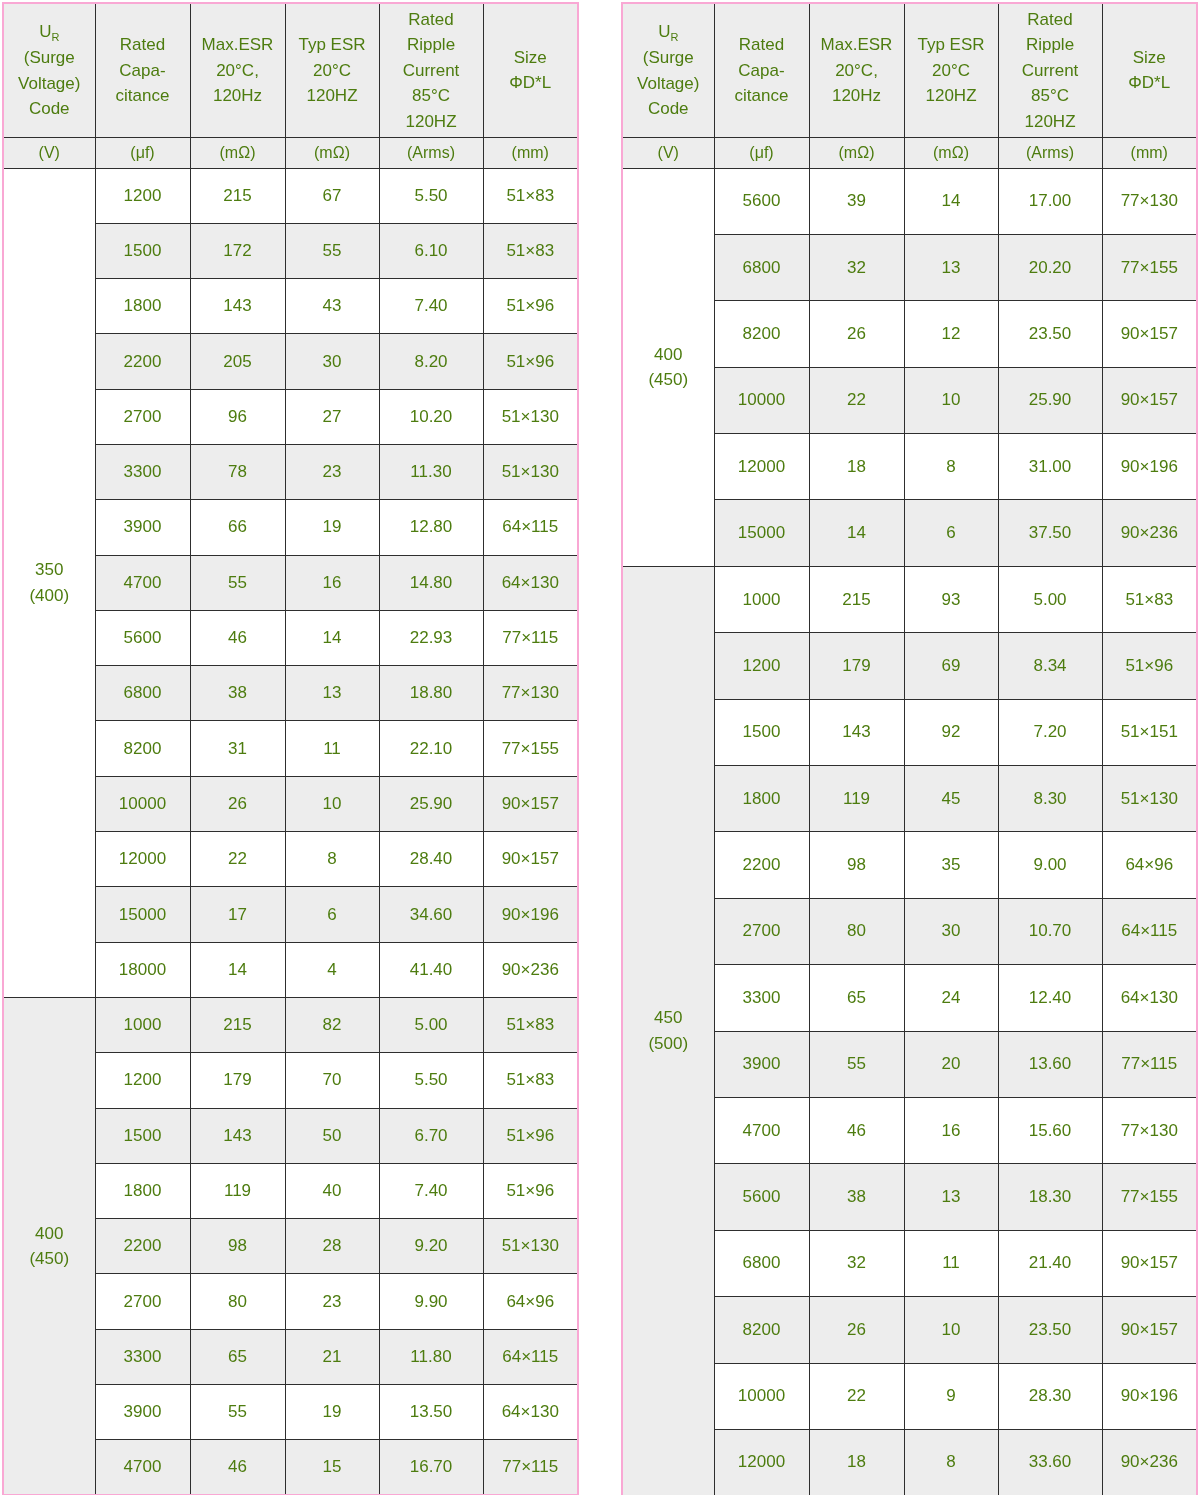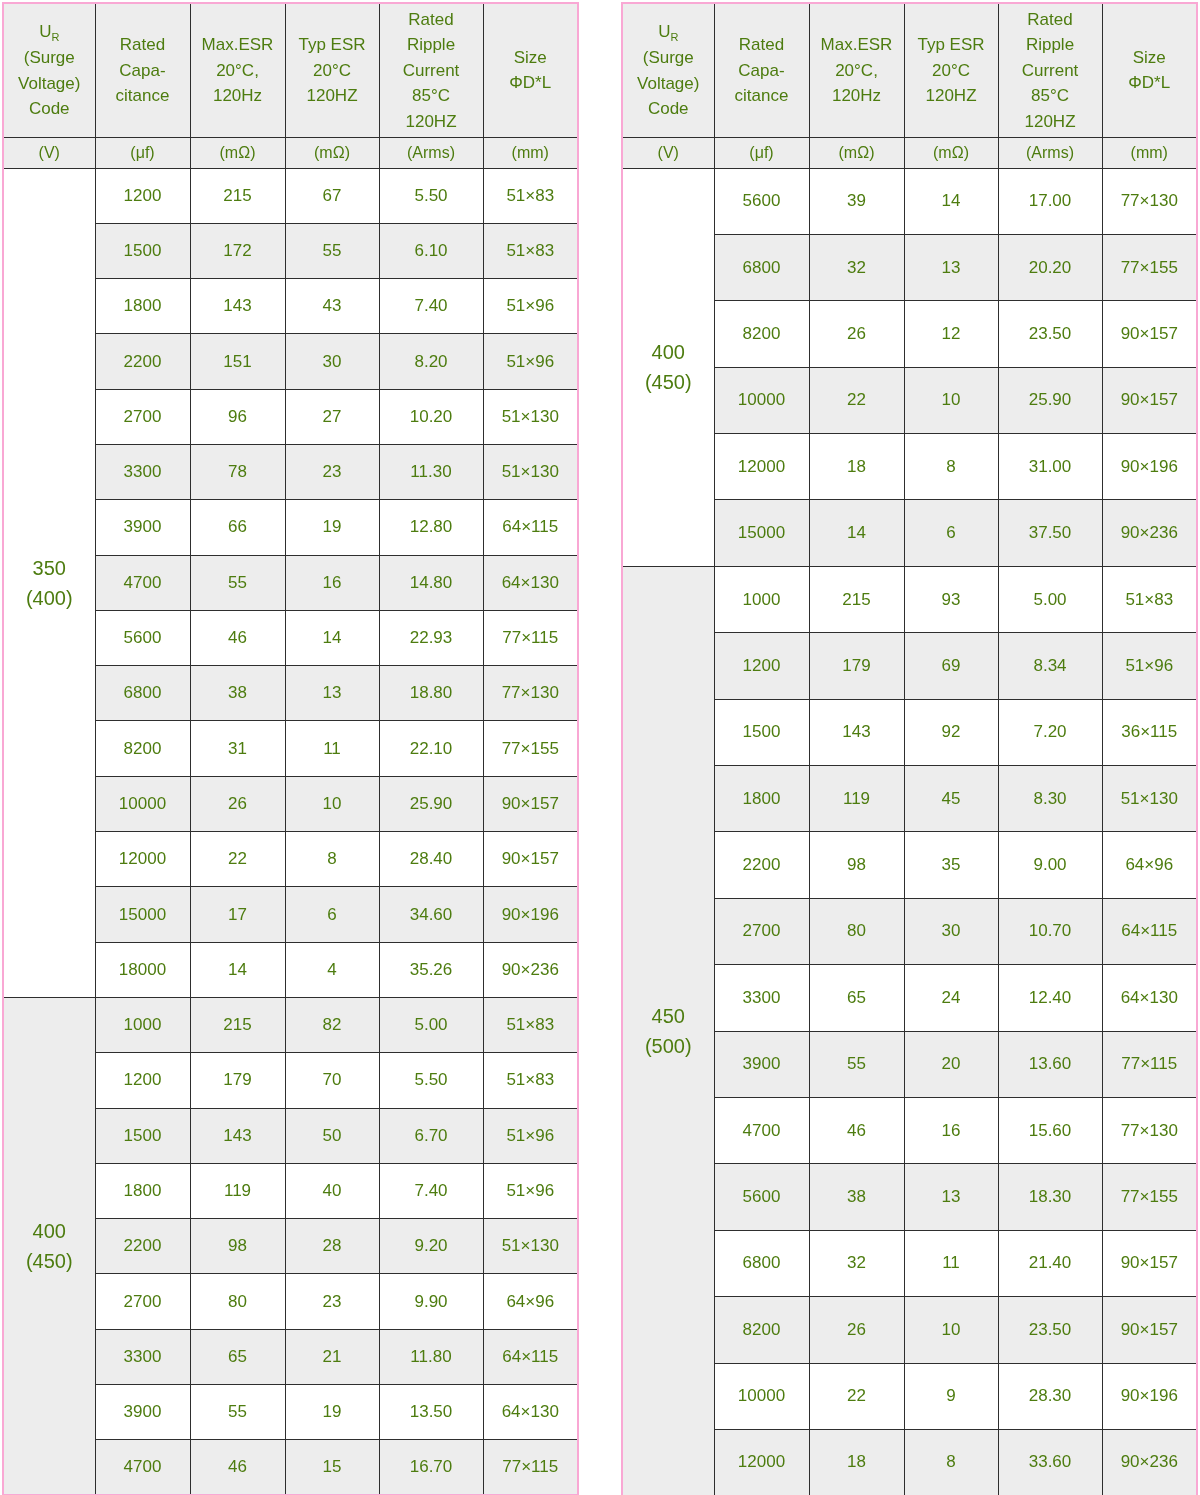--- a/index.html
+++ b/index.html
@@ -54,21 +54,21 @@
   tr.units-row td {
     background: #ededed;
     font-size: 16px;
   }
   table.t-left tbody tr.data-row  { height: 55.3px; }
   table.t-right tbody tr.data-row { height: 66.4px; }
   td.data-cell { font-size: 17px; }
   td.shade-even { background: #ffffff; }
   td.shade-odd  { background: #ededed; }
   td.group-cell {
-    font-size: 20px;
+    font-size: 17px;
     line-height: 1.5;
   }
   td.group-0 { background: #ffffff; }
   td.group-1 { background: #ededed; }
 </style>
 </head>
 <body>
 
 <div class="page">
   <div id="table-slot-0">
@@ -117,21 +117,21 @@
           </tr>
           <tr class="data-row">
             <td class="data-cell shade-even">1800</td>
             <td class="data-cell shade-even">143</td>
             <td class="data-cell shade-even">43</td>
             <td class="data-cell shade-even">7.40</td>
             <td class="data-cell shade-even">51×96</td>
           </tr>
           <tr class="data-row">
             <td class="data-cell shade-odd">2200</td>
-            <td class="data-cell shade-odd">151</td>
+            <td class="data-cell shade-odd">205</td>
             <td class="data-cell shade-odd">30</td>
             <td class="data-cell shade-odd">8.20</td>
             <td class="data-cell shade-odd">51×96</td>
           </tr>
           <tr class="data-row">
             <td class="data-cell shade-even">2700</td>
             <td class="data-cell shade-even">96</td>
             <td class="data-cell shade-even">27</td>
             <td class="data-cell shade-even">10.20</td>
             <td class="data-cell shade-even">51×130</td>
@@ -196,21 +196,21 @@
             <td class="data-cell shade-odd">15000</td>
             <td class="data-cell shade-odd">17</td>
             <td class="data-cell shade-odd">6</td>
             <td class="data-cell shade-odd">34.60</td>
             <td class="data-cell shade-odd">90×196</td>
           </tr>
           <tr class="data-row">
             <td class="data-cell shade-even">18000</td>
             <td class="data-cell shade-even">14</td>
             <td class="data-cell shade-even">4</td>
-            <td class="data-cell shade-even">35.26</td>
+            <td class="data-cell shade-even">41.40</td>
             <td class="data-cell shade-even">90×236</td>
           </tr>
           <tr class="data-row">
             <td rowspan="9" class="group-cell group-1">400<br>(450)</td>
             <td class="data-cell shade-odd">1000</td>
             <td class="data-cell shade-odd">215</td>
             <td class="data-cell shade-odd">82</td>
             <td class="data-cell shade-odd">5.00</td>
             <td class="data-cell shade-odd">51×83</td>
           </tr>
@@ -358,21 +358,21 @@
             <td class="data-cell shade-odd">179</td>
             <td class="data-cell shade-odd">69</td>
             <td class="data-cell shade-odd">8.34</td>
             <td class="data-cell shade-odd">51×96</td>
           </tr>
           <tr class="data-row">
             <td class="data-cell shade-even">1500</td>
             <td class="data-cell shade-even">143</td>
             <td class="data-cell shade-even">92</td>
             <td class="data-cell shade-even">7.20</td>
-            <td class="data-cell shade-even">36×115</td>
+            <td class="data-cell shade-even">51×151</td>
           </tr>
           <tr class="data-row">
             <td class="data-cell shade-odd">1800</td>
             <td class="data-cell shade-odd">119</td>
             <td class="data-cell shade-odd">45</td>
             <td class="data-cell shade-odd">8.30</td>
             <td class="data-cell shade-odd">51×130</td>
           </tr>
           <tr class="data-row">
             <td class="data-cell shade-even">2200</td>

